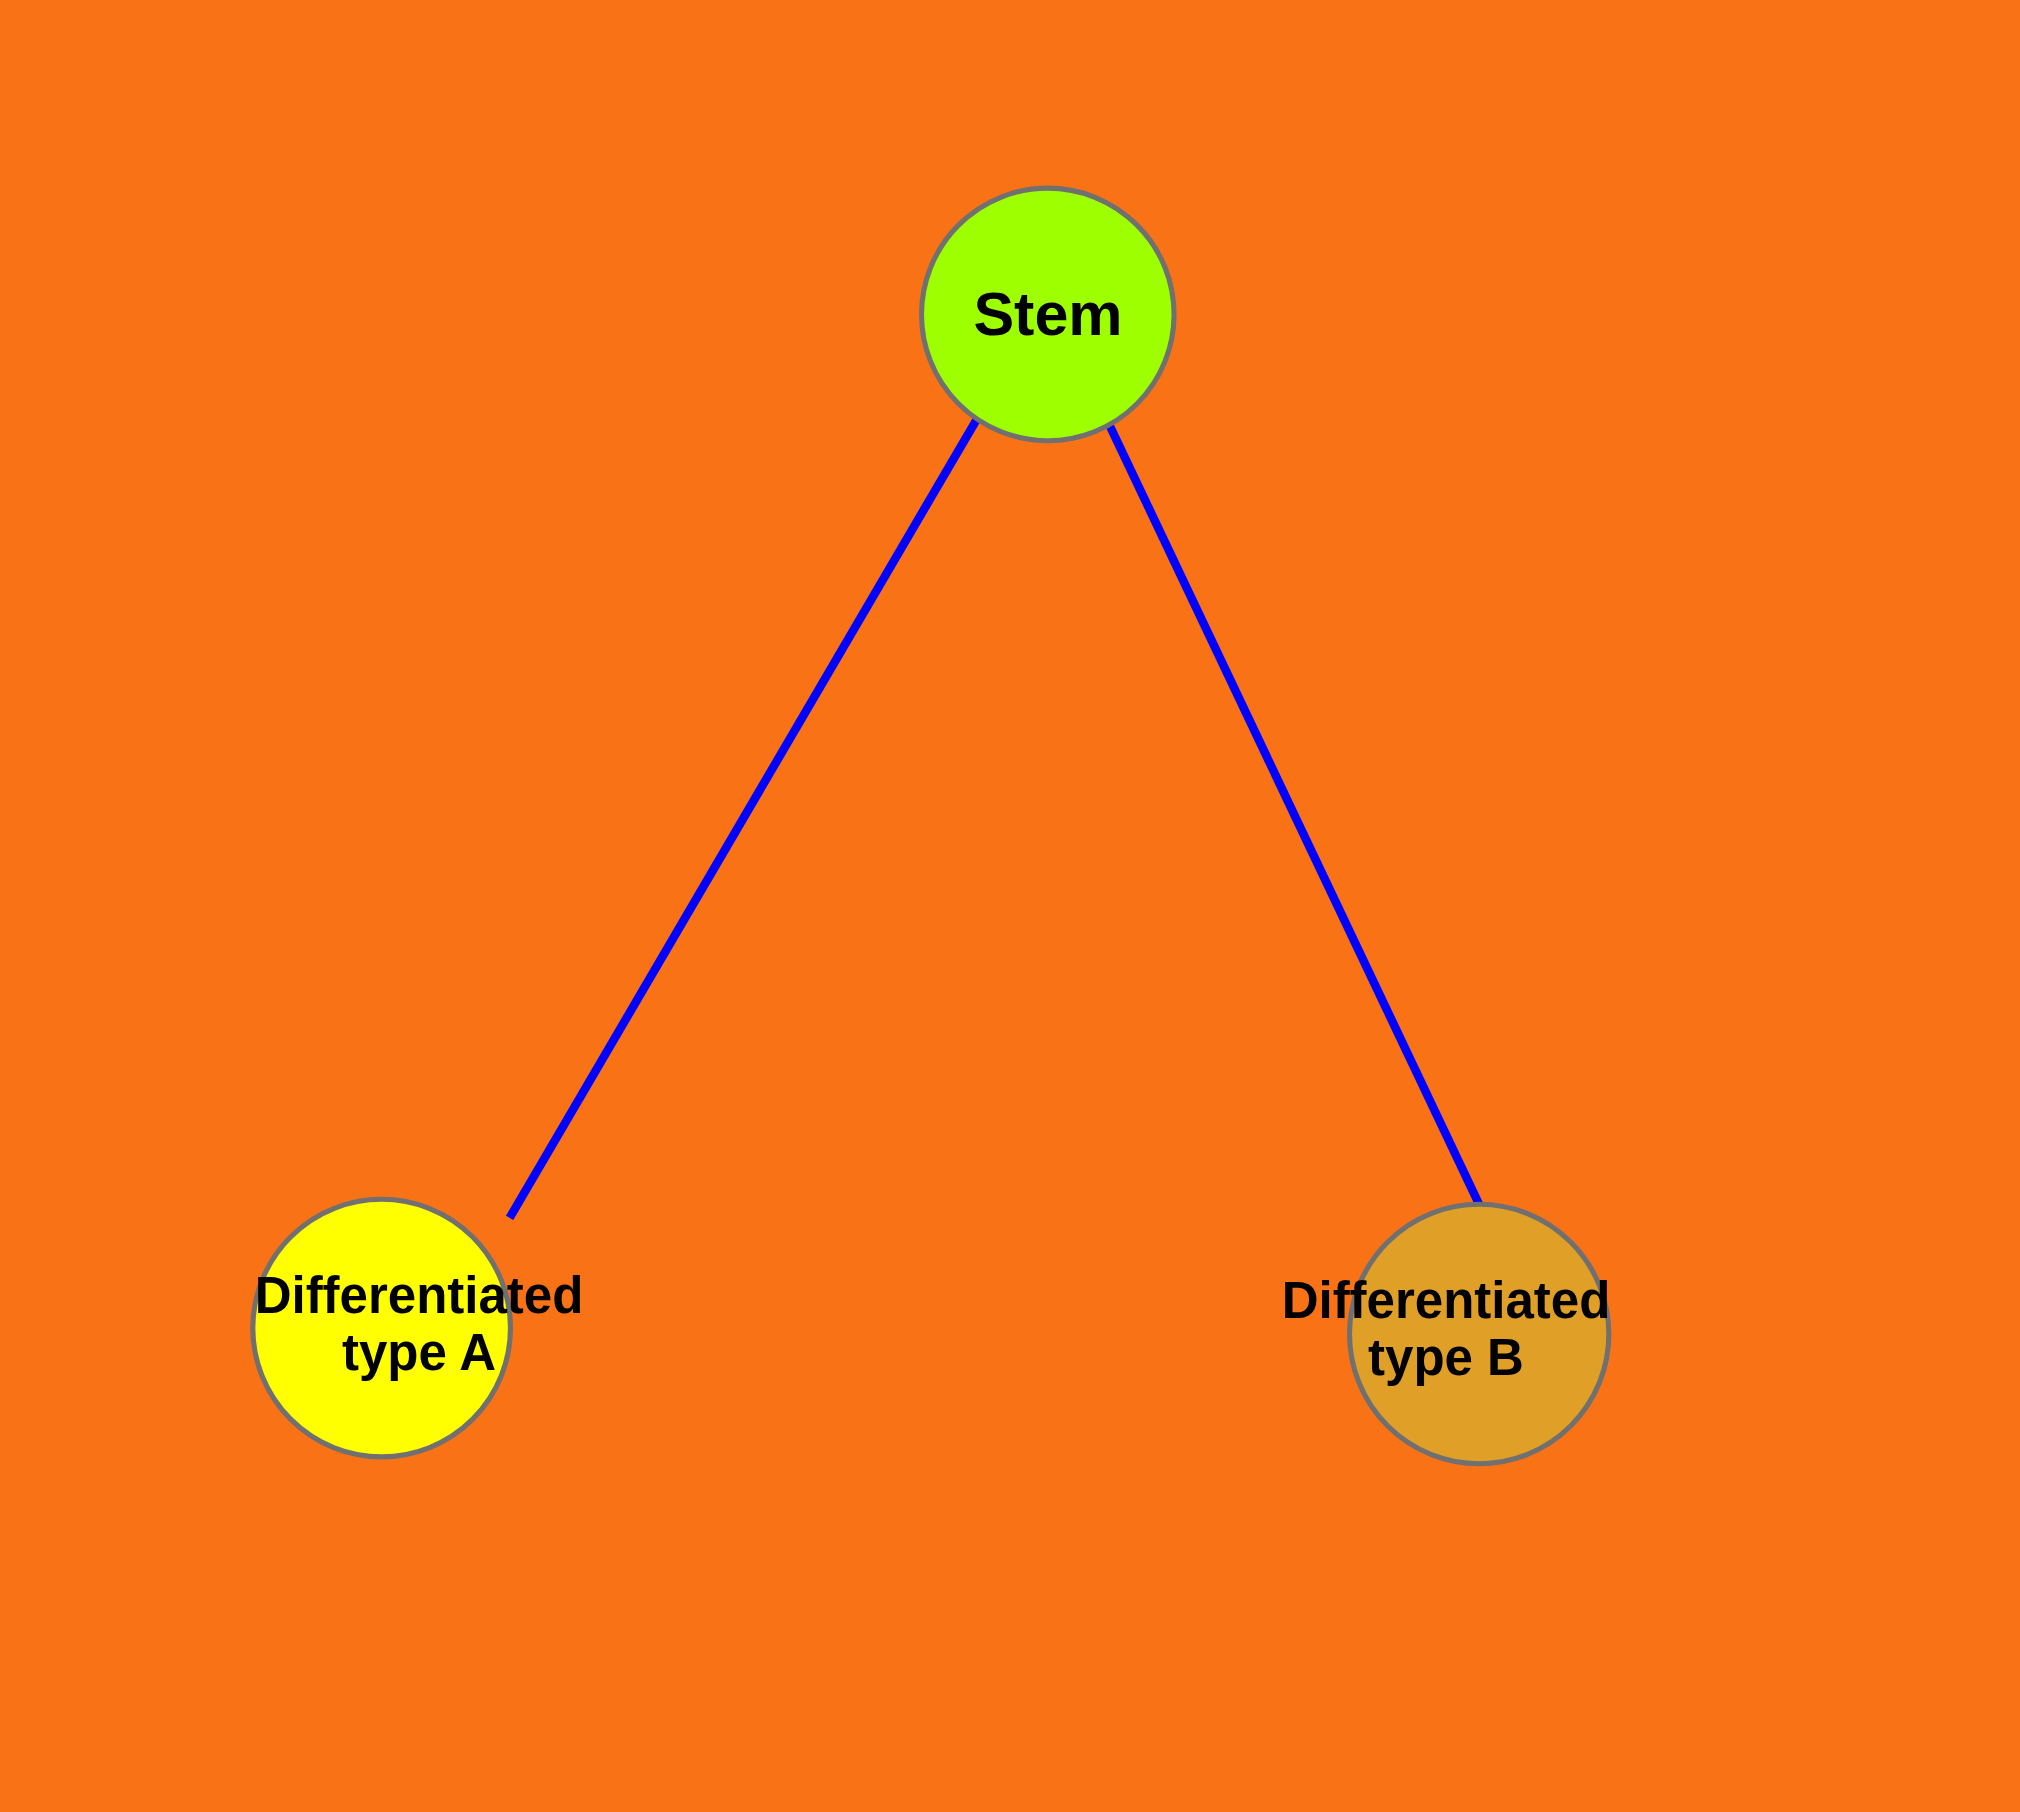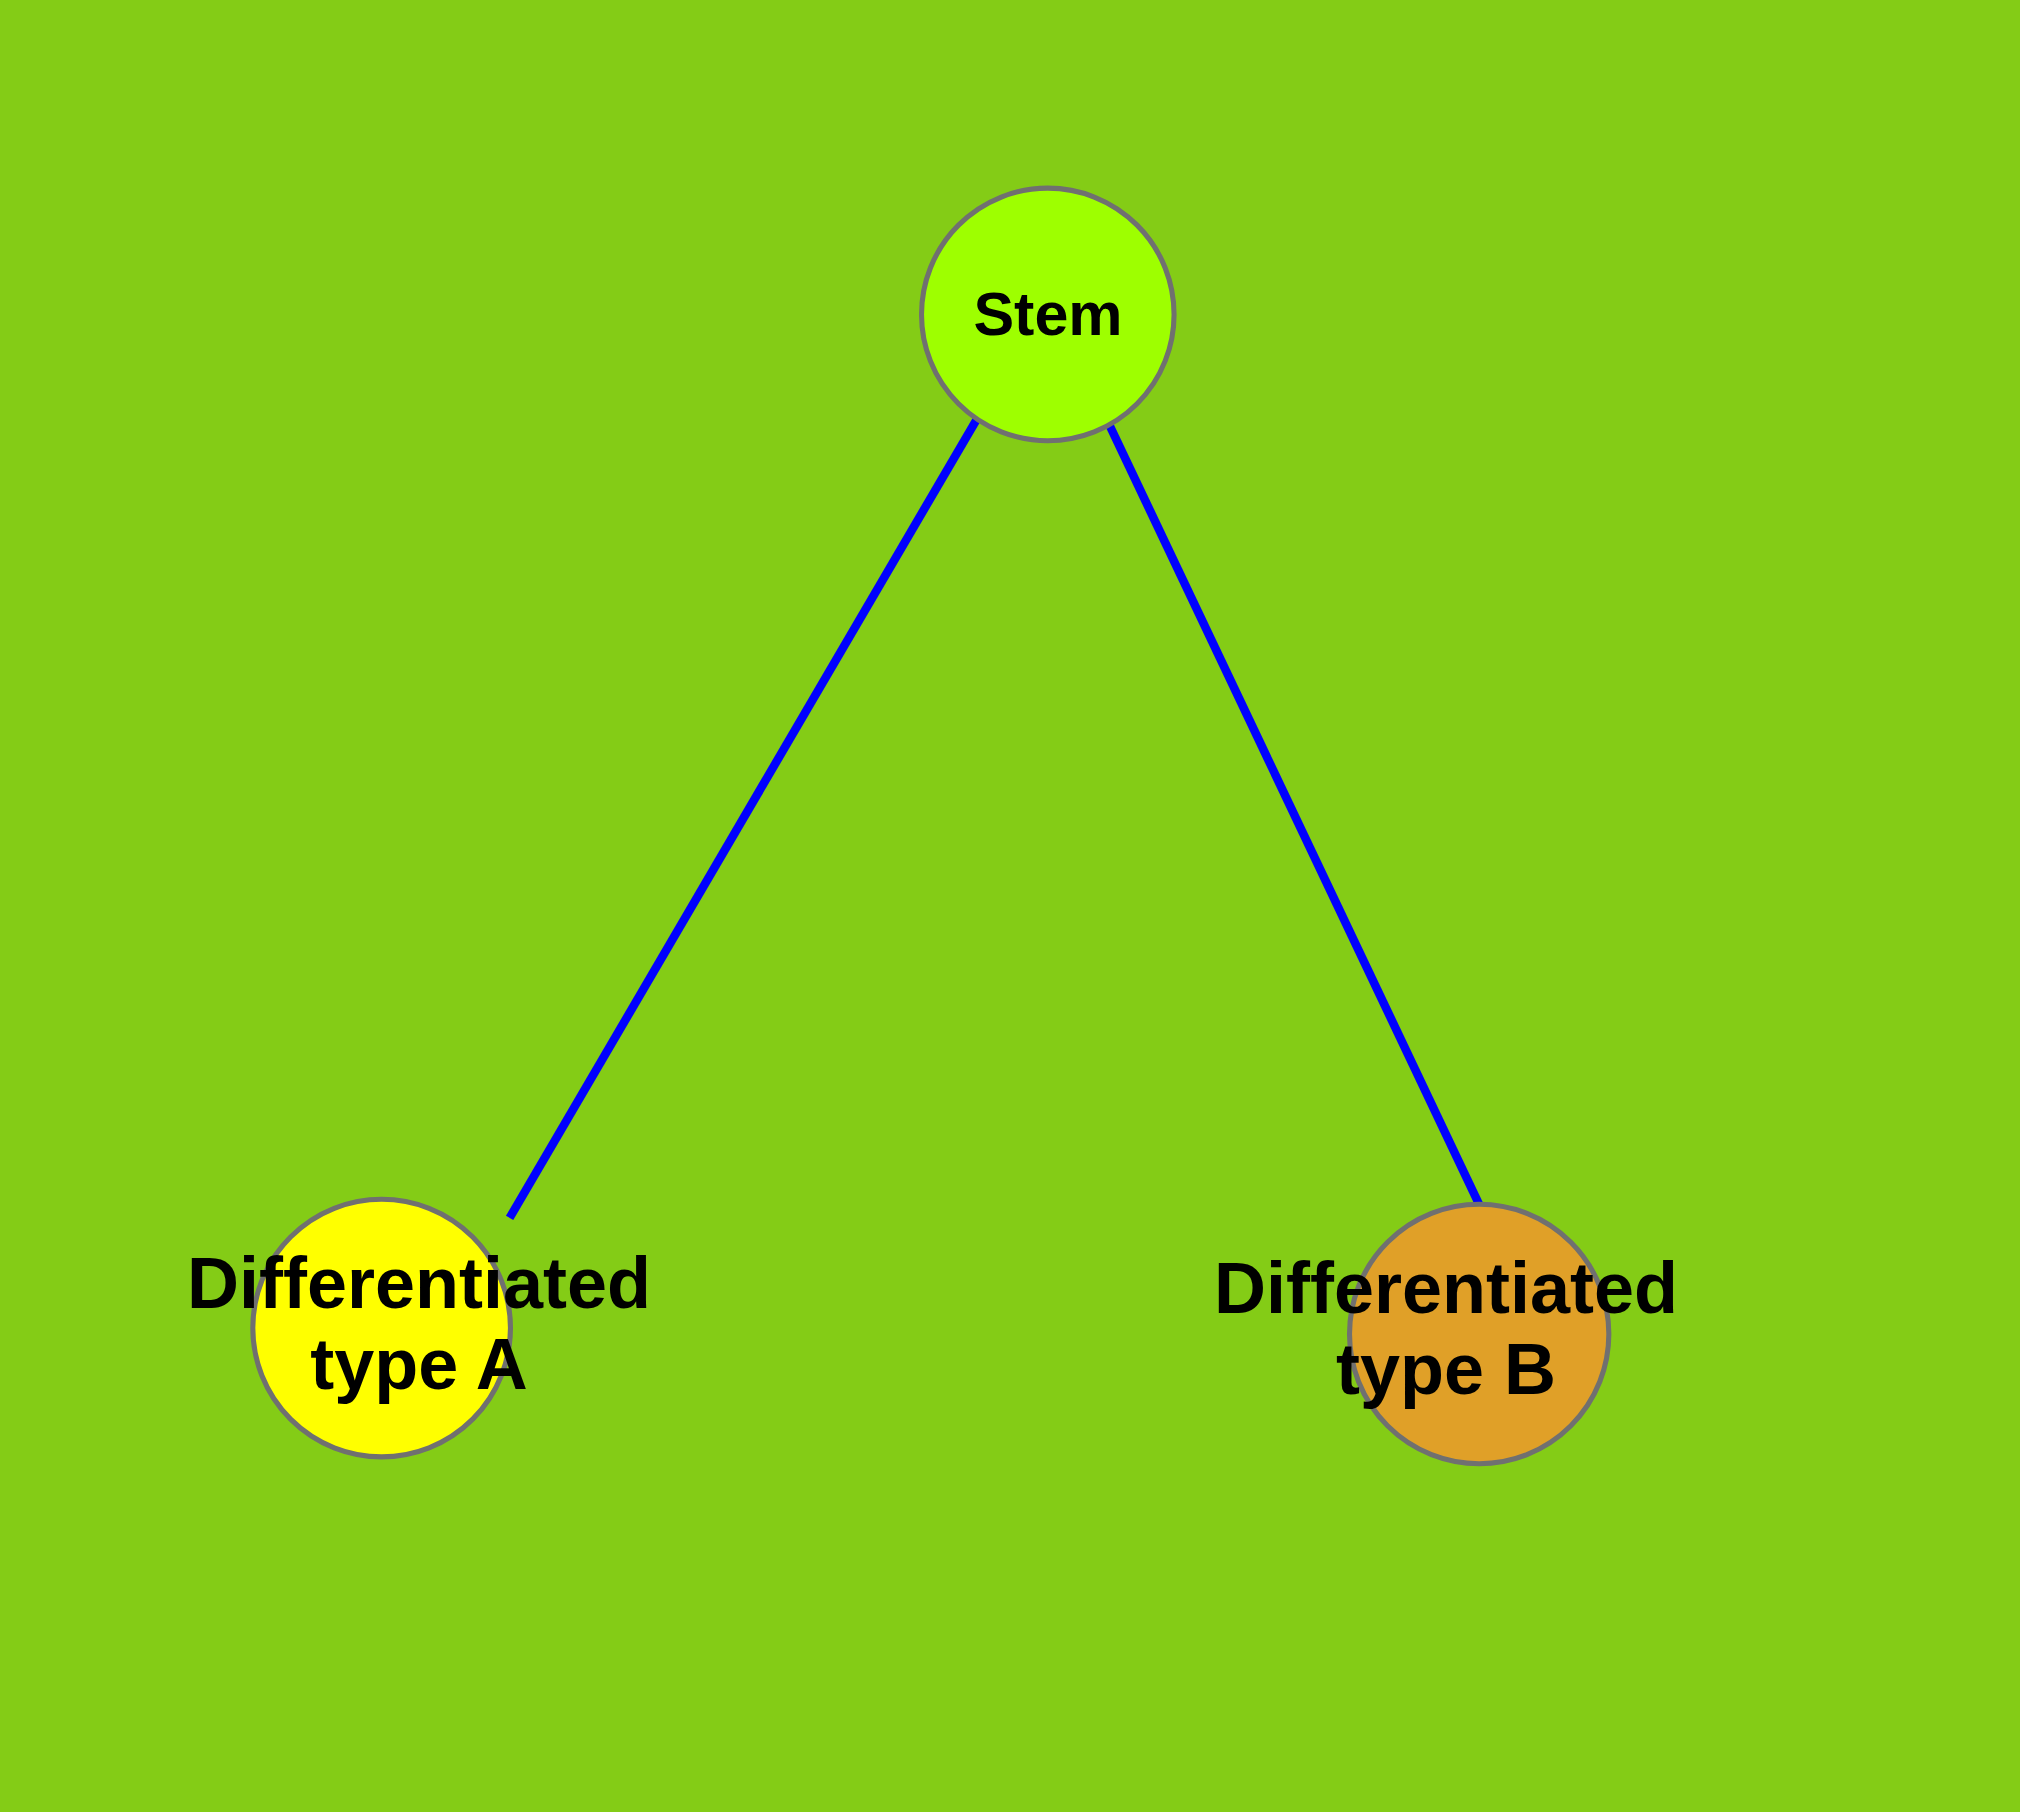--- a/index.html
+++ b/index.html
@@ -31,27 +31,27 @@
     text-align: center;
     line-height: 1.12;
     white-space: pre;
     pointer-events: none;
     -webkit-font-smoothing: antialiased;
   }
   .node-label.stem {
     font-size: 61px;
   }
   .node-label.leaf {
-    font-size: 72px;
+    font-size: 51px;
   }
 </style>
 </head>
 <body style="background: rgb(200, 200, 248);">
 
-<div id="canvas" style="background: #84cc16;">
+<div id="canvas" style="background: #f97316;">
 
   <svg id="graph-svg" viewBox="0 0 2384 2138" xmlns="http://www.w3.org/2000/svg">
     <g>
       <line stroke-linecap="butt" x1="1152" y1="495" x2="601" y2="1437" stroke="#0000ff" stroke-width="10"></line>
       <line stroke-linecap="butt" x1="1308" y1="500" x2="1753" y2="1438" stroke="#0000ff" stroke-width="10"></line>
     </g>
     <g>
       <circle cx="1236" cy="371" r="149" fill="#9eff00" stroke="#707070" stroke-width="6"></circle>
       <circle cx="450" cy="1567" r="152" fill="#ffff00" stroke="#707070" stroke-width="6"></circle>
       <circle cx="1745" cy="1574" r="153" fill="#e0a028" stroke="#707070" stroke-width="6"></circle>

